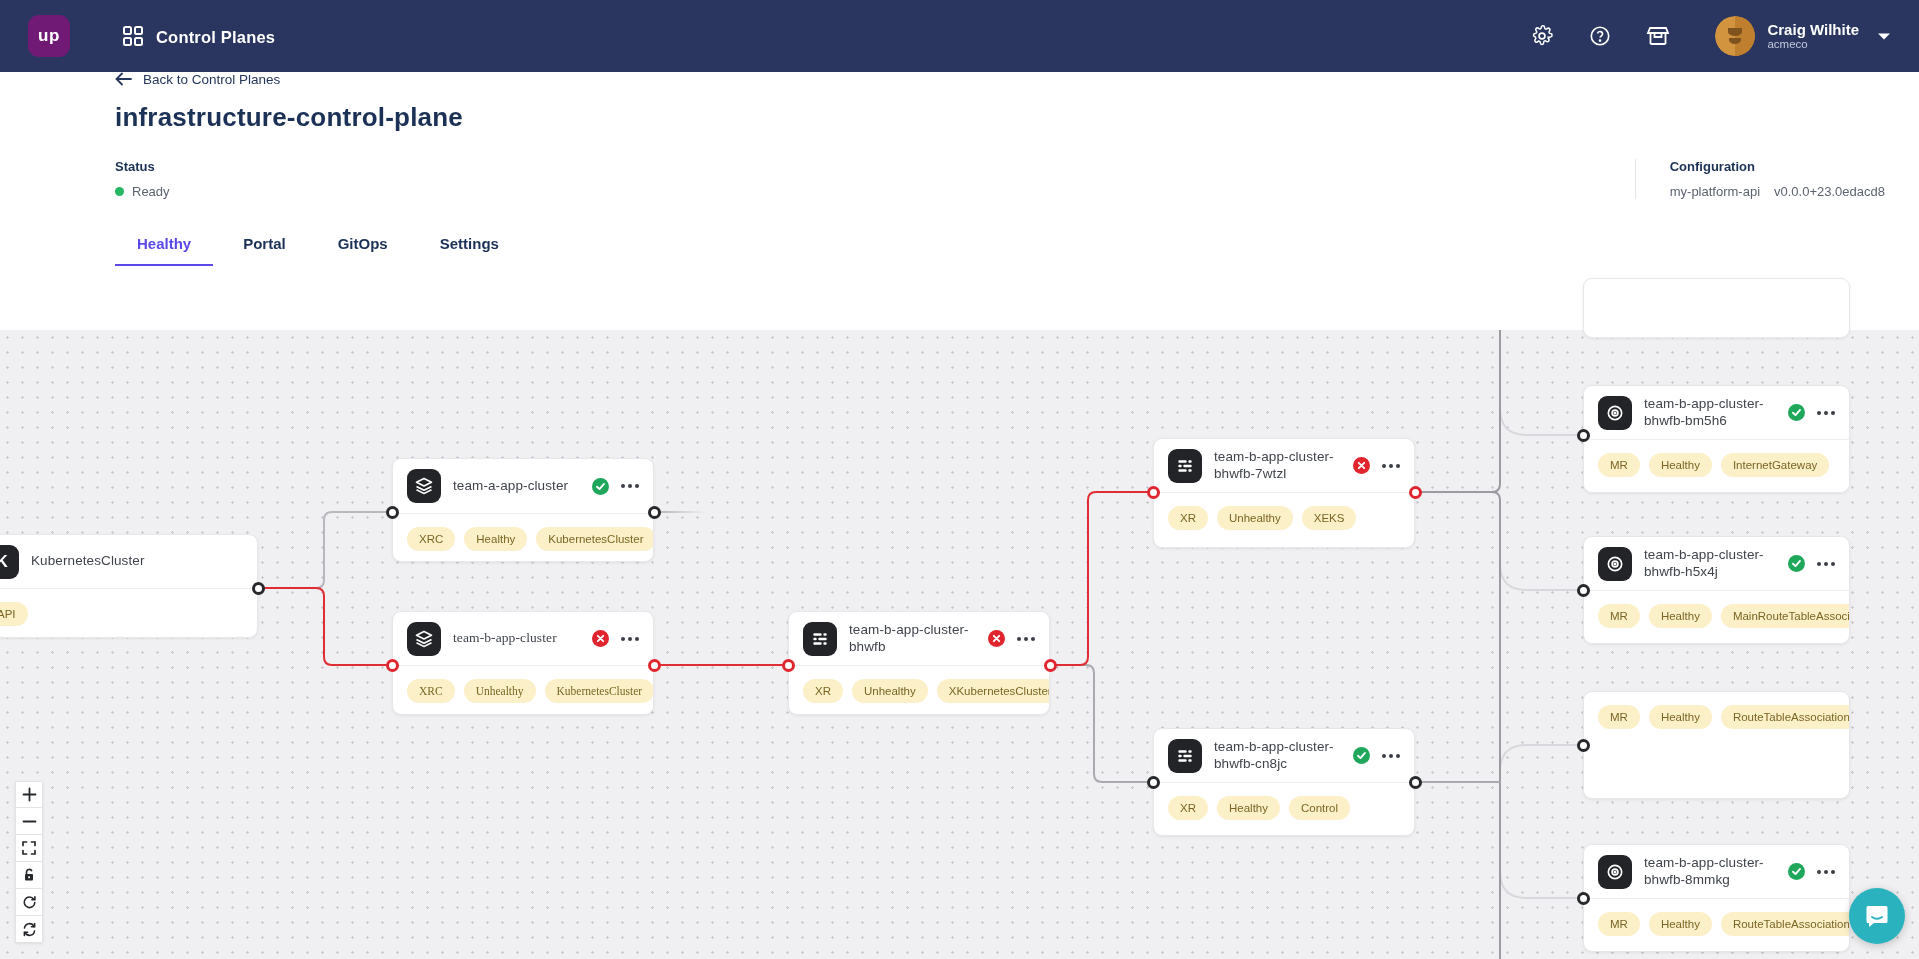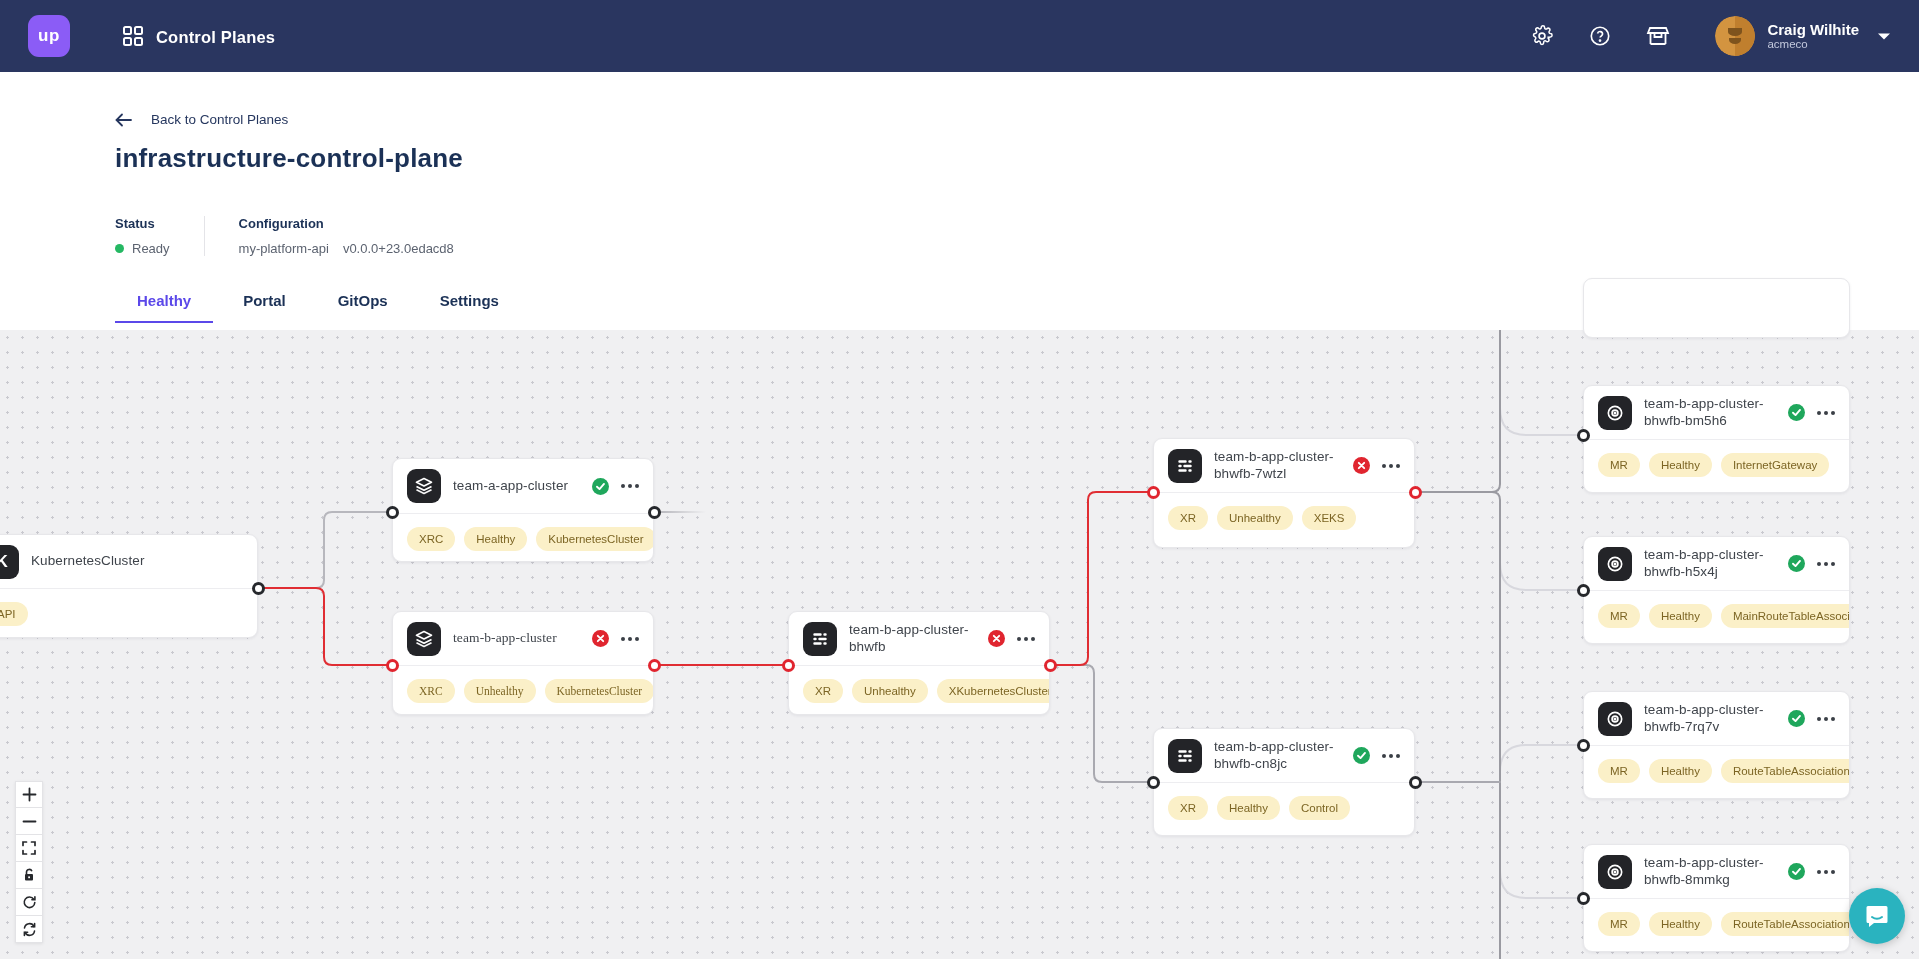--- a/index.html
+++ b/index.html
@@ -1,39 +1,39 @@
 <!DOCTYPE html>
 <html><head>
 <meta charset="utf-8">
 <style>
   * { margin:0; padding:0; box-sizing:border-box; }
   html,body { width:1919px; height:959px; overflow:hidden; background:#fff;
     font-family:"Liberation Sans", sans-serif; }
 
   
   .navbar { position:relative; height:72px; background:#2a3660; display:flex; align-items:center; padding:0 28px; }
-  .brand { width:42px; height:42px; background:#8b5cf6; border-radius:11px; display:flex; align-items:center; justify-content:center;
+  .brand { width:42px; height:42px; background:#701a75; border-radius:11px; display:flex; align-items:center; justify-content:center;
     color:#fff; font-weight:700; font-size:17px; letter-spacing:.5px; }
   .nav-left { display:flex; align-items:center; gap:26px; }
   .nav-app { display:flex; align-items:flex-end; gap:12px; margin-left:26px; }
   .nav-title { color:#fff; font-size:16.5px; font-weight:700; letter-spacing:.2px; }
   .nav-right { margin-left:auto; display:flex; align-items:center; gap:20px; }
   .nav-icon-btn { width:38px; height:38px; border:none; background:transparent; color:#fff; display:flex; align-items:center; justify-content:center; cursor:pointer; }
   .user-menu { display:flex; align-items:center; gap:12px; margin-left:18px; cursor:pointer; }
   .avatar { width:40px; height:40px; border-radius:50%; overflow:hidden; flex:none; }
   .user-text { line-height:1.15; }
   .user-name { color:#fff; font-size:15px; font-weight:700; }
   .user-org { color:#c3c9dd; font-size:11.5px; }
   .chev { margin-left:6px; color:#fff; }
 
   
   .page-head { padding-left:115px; }
-  .back-link { display:inline-flex; align-items:center; gap:19px; margin-top:40px; color:#25365e; font-size:13.5px; text-decoration:none; cursor:pointer; }
+  .back-link { display:inline-flex; gap:11px; color:#25365e; font-size:13.5px; text-decoration:none; cursor:pointer; }
   .page-title { margin-top:12px; font-size:26px; font-weight:800; color:#1b3156; letter-spacing:.2px; }
-  .meta-row { display:flex; margin-top:42px; }
+  .meta-row { display:flex; margin-top:26px;justify-content:space-between; }
   .meta-col { padding-right:34px; }
   .meta-col + .meta-col { border-left:1px solid #e4e4e8; padding-left:34px; }
   .meta-label { font-size:13px; font-weight:700; color:#1b3156; }
   .meta-value { margin-top:10px; font-size:13px; color:#5c6370; display:flex; align-items:center; gap:8px; }
   .dot-green { width:9px; height:9px; border-radius:50%; background:#25b863; display:inline-block; }
   .cfg-ver { margin-left:6px; }
 
   
   .tabs { display:flex; margin-top:26px; padding-left:115px; gap:8px; }
   .tab { padding:10px 22px 14px; font-size:15px; font-weight:700; color:#1b3156; cursor:pointer; position:relative; }
@@ -418,43 +418,20 @@
             </span>
           </span>
         </div>
         <div class="node-badges">
           <span class="badge">MR</span>
           <span class="badge">Healthy</span>
           <span class="badge">MainRouteTableAssociation</span>
         </div>
       </div>
       <div class="node" style="left: 1583px; top: 361px; width: 267px; height: 108px;">
-        <div class="node-head" style="height: 54px;">
-          <span class="node-ic">
-            <svg width="20" height="20" viewBox="0 0 24 24" fill="none" stroke="#fff" stroke-width="2">
-              <circle cx="12" cy="12" r="8"></circle>
-              <circle cx="12" cy="12" r="3.5"></circle>
-              <circle cx="12" cy="12" r="0.8" fill="#fff"></circle>
-            </svg>
-          </span>
-          <span class="node-title wrap">team-b-app-cluster-bhwfb-7rq7v</span>
-          <span class="node-right">
-            <span style="display: flex;">
-              <svg width="17" height="17" viewBox="0 0 17 17">
-                <circle cx="8.5" cy="8.5" r="8.5" fill="#1fa75c"></circle>
-                <path d="M5 8.7 L7.5 11.1 L12 5.9" fill="none" stroke="#fff" stroke-width="1.9" stroke-linecap="round" stroke-linejoin="round"></path>
-              </svg>
-            </span>
-            <span class="menu-dots">
-              <i></i>
-              <i></i>
-              <i></i>
-            </span>
-          </span>
-        </div>
         <div class="node-badges">
           <span class="badge">MR</span>
           <span class="badge">Healthy</span>
           <span class="badge">RouteTableAssociation</span>
         </div>
       </div>
       <div class="node" style="left: 1583px; top: 514px; width: 267px; height: 108px;">
         <div class="node-head" style="height: 54px;">
           <span class="node-ic">
             <svg width="20" height="20" viewBox="0 0 24 24" fill="none" stroke="#fff" stroke-width="2">

